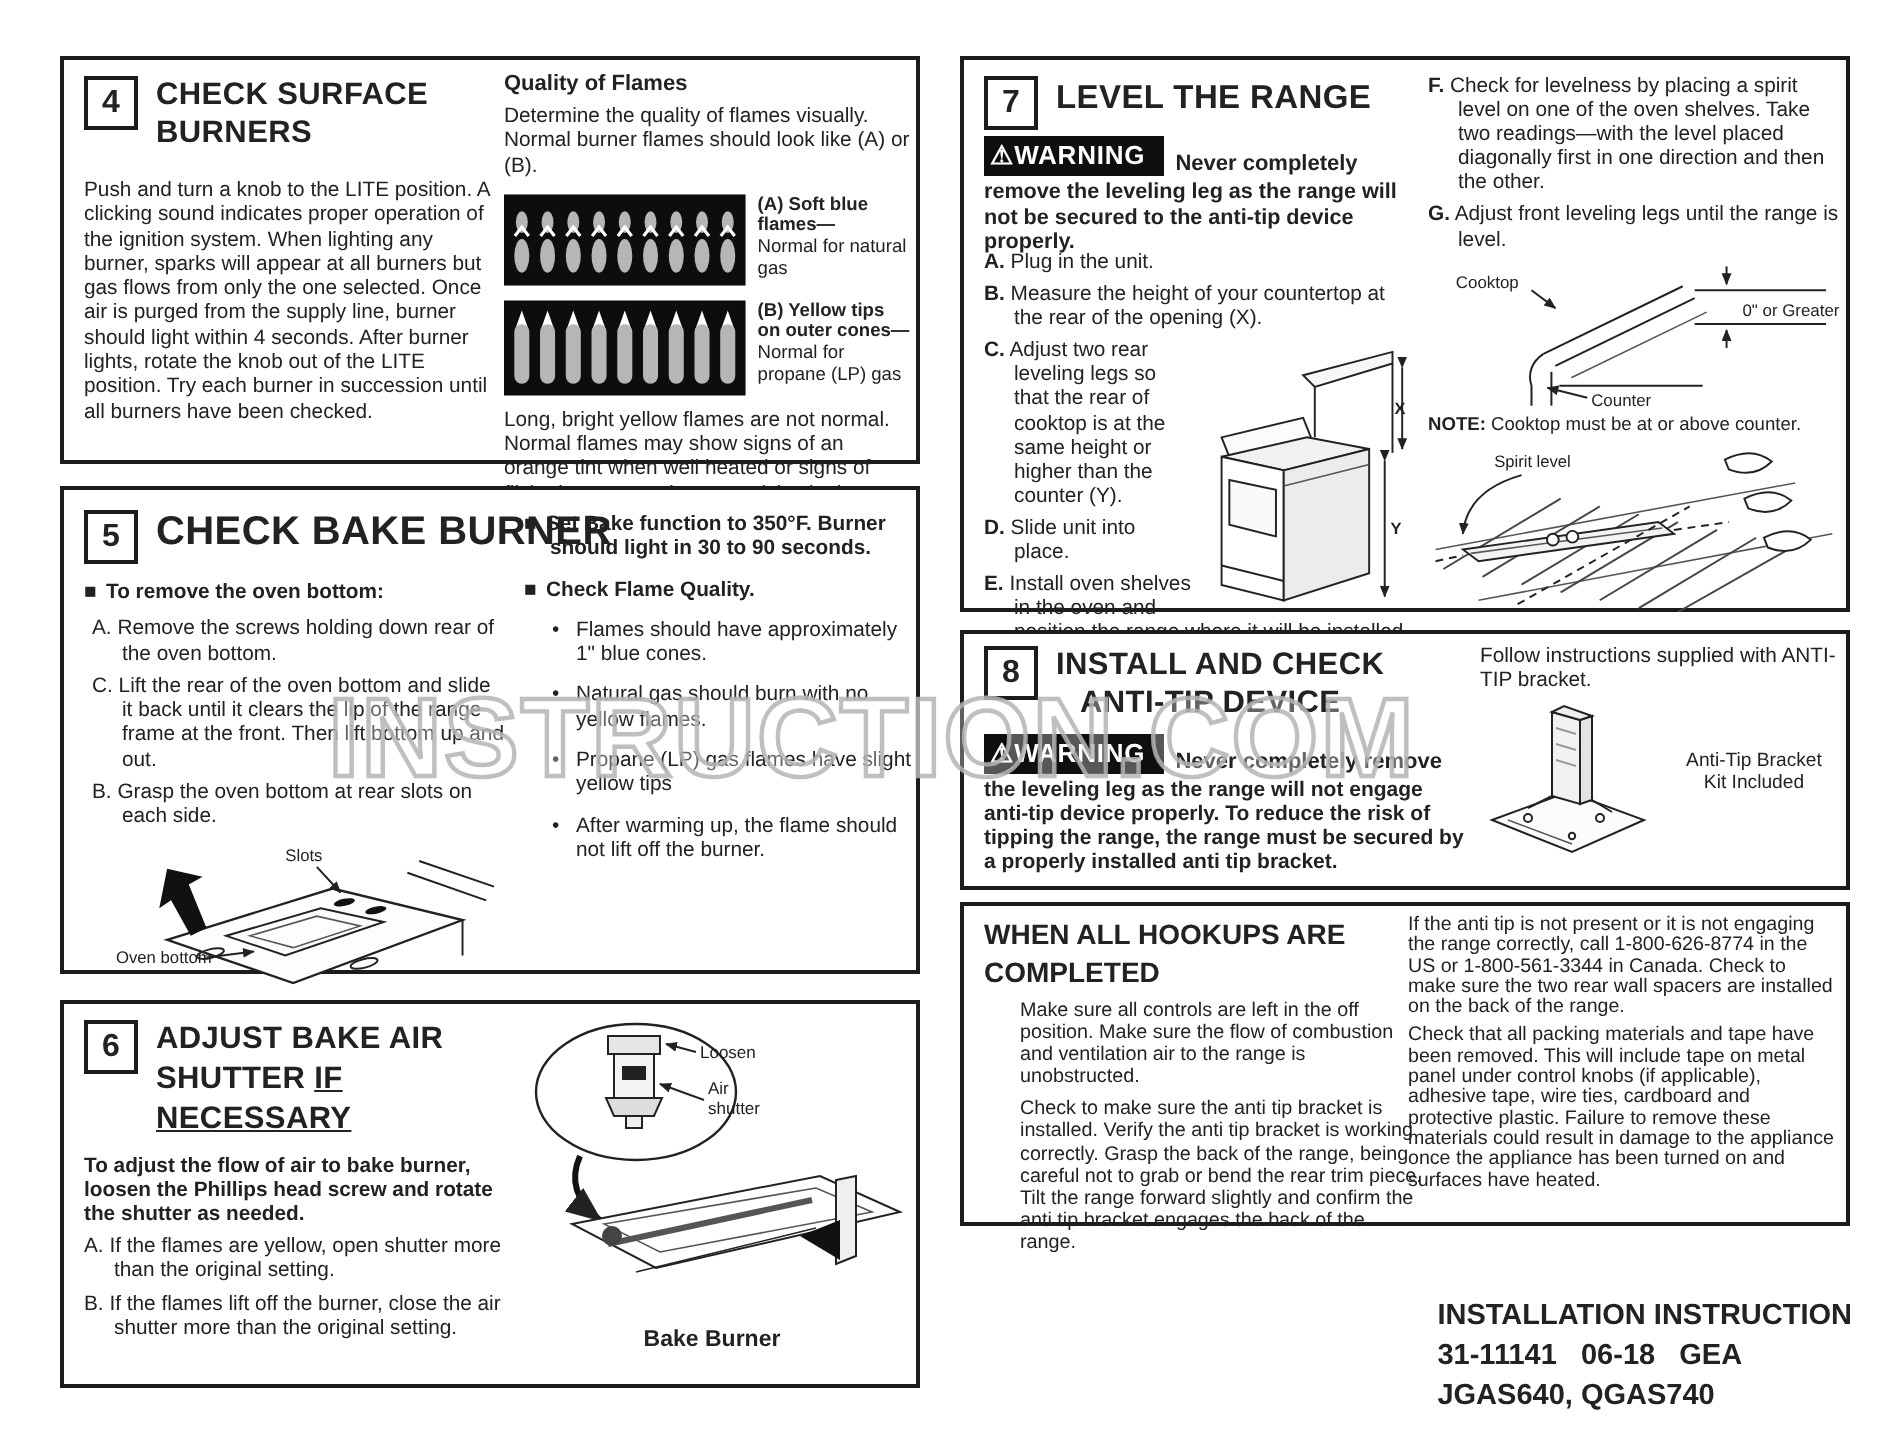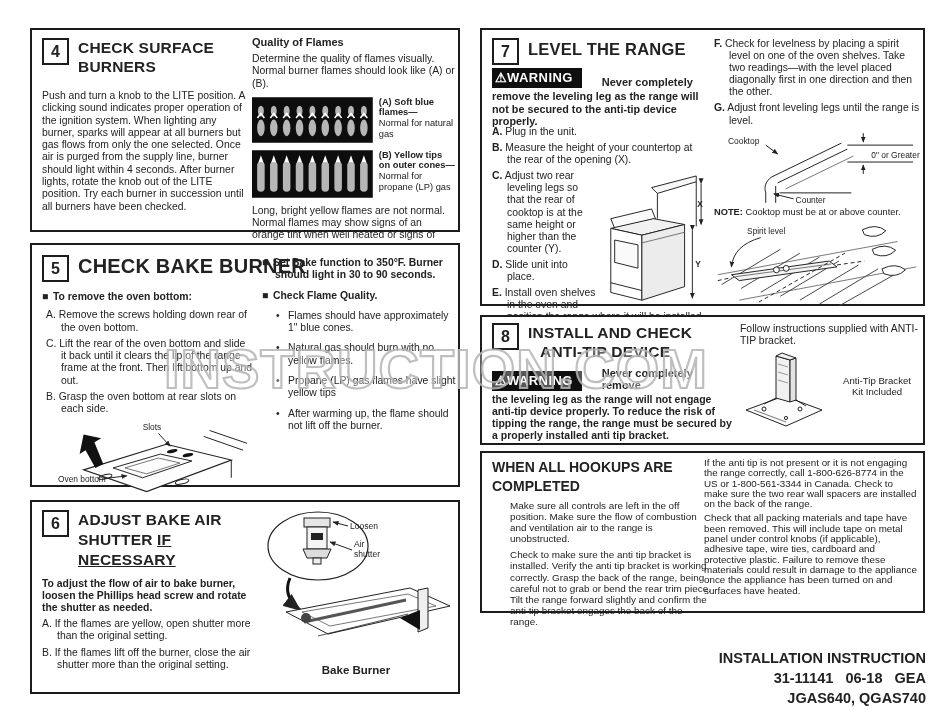--- a/index.html
+++ b/index.html
@@ -6,31 +6,31 @@
   .page{position:relative;width:940px;height:726px;background:#fff;font-family:"Liberation Sans",sans-serif;color:#222;overflow:hidden;}
   .box{position:absolute;border:2px solid #1c1c1c;background:#fff;box-sizing:border-box;}
   .numsq{width:23px;height:23px;border:2px solid #1c1c1c;font-weight:bold;font-size:16px;line-height:23px;text-align:center;flex:0 0 auto;box-sizing:content-box;}
   .h1{font-weight:bold;font-size:15.5px;line-height:19px;letter-spacing:.2px;}
   .flexhead{position:absolute;display:flex;gap:9px;align-items:flex-start;}
   .txt{font-size:10.4px;line-height:12.3px;}
   .step{padding-left:15px;text-indent:-15px;margin-bottom:4px;}
   .stepB .sl{font-weight:bold;}
   .mk{display:inline-block;width:11px;text-indent:0;}
   .warnbadge{display:inline-block;background:#0f0f0f;color:#fff;font-weight:bold;font-size:13px;letter-spacing:.4px;padding:2px 9px 3px 3px;}
-  .warnrow{display:flex;align-items:flex-end;gap:20px;}
+  .warnrow{display:flex;align-items:flex-end;gap:6px;}
   .warnlead{font-weight:bold;font-size:11px;}
   .warnrest{font-weight:bold;font-size:10.8px;line-height:12.6px;margin-top:2px;}
   .ul{text-decoration:underline;}
   .svgl{font-size:8.5px;fill:#222;font-family:"Liberation Sans",sans-serif;}
   .svglb{font-size:8.5px;font-weight:bold;fill:#222;font-family:"Liberation Sans",sans-serif;}
   .flamerow{display:flex;margin-top:7px;}
   .flabels{margin-left:6px;width:78px;font-size:9.3px;line-height:10.6px;}
   .flabel{font-weight:bold;}
   .wm{position:absolute;left:164px;top:336px;font-size:56px;font-weight:bold;letter-spacing:1px;white-space:nowrap;color:rgba(255,255,255,.30);-webkit-text-stroke:2.2px rgba(180,180,180,.85);z-index:40;pointer-events:none;}
-  .footerblk{position:absolute;right:14px;top:648px;font-weight:bold;font-size:14.5px;line-height:20px;text-align:right;}
+  .footerblk{position:absolute;right:14px;top:648px;font-weight:bold;font-size:14.5px;line-height:20px;}
   svg{display:block;}
   .rangefig{float:right;width:104px;height:134px;margin:4px 0 0 4px;}
 </style>
 </head>
 <body>
 
 <div class="page">
 
   <svg width="0" height="0" style="position:absolute">
     <defs>

